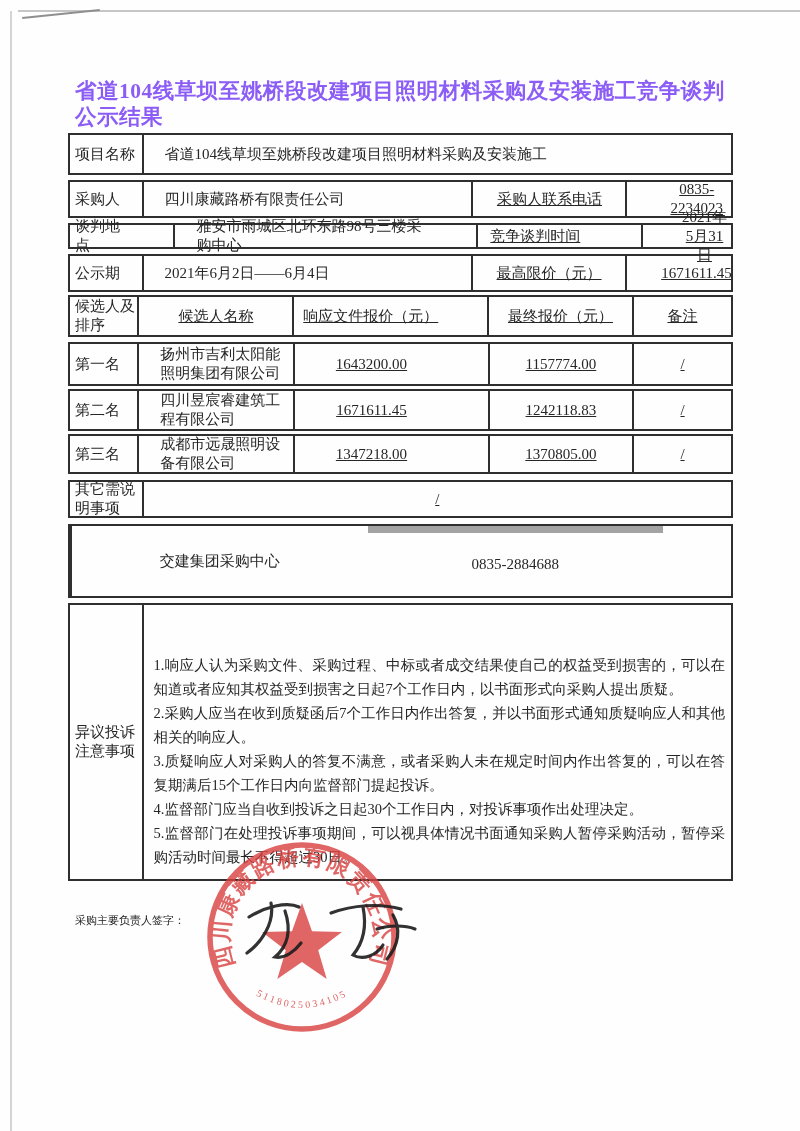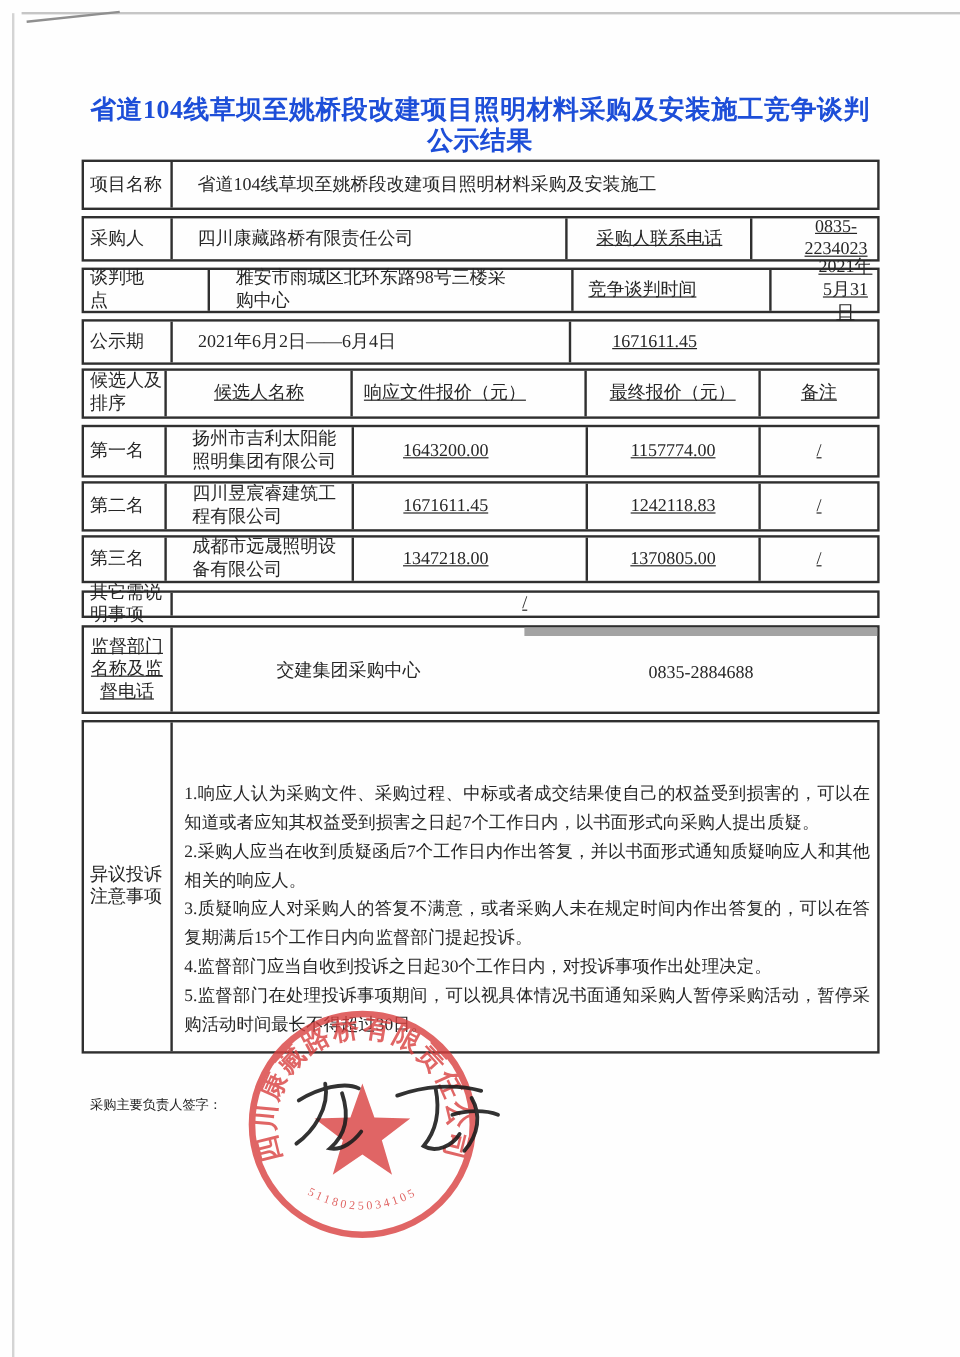--- a/index.html
+++ b/index.html
@@ -4,47 +4,47 @@
 <style>
   html,body{margin:0;padding:0;background:#ffffff;}
   .page{
     position:relative;width:800px;height:1131px;background:#fefefe;
     font-family:"Liberation Serif","DejaVu Serif",serif;color:#262626;overflow:hidden;
   }
   .scan-edge-top{position:absolute;left:18px;top:10px;right:0;height:2px;background:#c6c6c6;}
   .scan-edge-top-dark{position:absolute;left:22px;top:13px;width:78px;height:2px;background:#8f8f8f;transform:rotate(-6deg);}
   .scan-edge-left{position:absolute;left:10px;top:11px;bottom:0;width:2px;background:#d4d4d4;}
   .doc-title{
-    position:absolute;top:78px;left:75px;width:650px;text-align:center;
-    font-size:21.5px;line-height:26px;font-weight:bold;color:#1d4ed8;letter-spacing:.5px;
+    position:absolute;top:78px;left:75px;width:650px;text-align:left;
+    font-size:21.5px;line-height:26px;font-weight:bold;color:#8b5cf6;letter-spacing:.5px;
   }
   .tbl{position:absolute;left:68px;top:133px;width:665px;}
   .row{box-sizing:border-box;border:2px solid #2f2f2f;display:flex;background:transparent;}
   .cell{box-sizing:border-box;display:flex;align-items:center;font-size:15px;line-height:19px;}
   .cell + .cell{border-left:2px solid #2f2f2f;}
   .lbl{width:72px;padding:2px 2px 2px 5px;}
   .val{padding:2px 4px 2px 21px;}
   .ctr{justify-content:center;text-align:center;padding:2px 3px;text-decoration:underline;}
   .w-big{width:593px;}
   .w-val{width:332px;}
   .w-l2{width:155px;}
   .w-v2{width:106px;padding-left:38px;}
   .w-name{width:166px;}
   .w-price{width:166px;}
   .w-final{width:155px;margin-left:40px;}
   .w-rem{width:106px;}
   .r-project{height:42px;margin-bottom:5px;}
   .r-purchaser{height:38px;margin-bottom:5px;}
-  .r-location{height:38px;margin-bottom:5px;gap:48px;}
+  .r-location{height:26px;margin-bottom:5px;gap:48px;}
   .r-publicity{height:38px;margin-bottom:3px;}
   .r-header{height:42px;margin-bottom:5px;}
   .r-cand1{height:44px;margin-bottom:3px;}
   .r-cand2{height:42px;margin-bottom:3px;}
   .r-cand3{height:40px;margin-bottom:6px;}
-  .r-other{height:23px;margin-bottom:6px;}
+  .r-other{height:38px;margin-bottom:6px;}
   .r-superv{height:74px;margin-bottom:5px;}
   .r-object{height:278px;}
   .superv-right{width:593px;display:flex;border-left:2px solid #2f2f2f;box-sizing:border-box;}
   .superv-sub{flex:1;display:flex;align-items:center;justify-content:center;font-size:15px;}
   .superv-sub + .superv-sub{border-top:7px solid #a3a3a3;}
   .object-text{width:593px;border-left:2px solid #2f2f2f;box-sizing:border-box;
     padding:48px 6px 6px 10px;font-size:14.5px;line-height:24px;display:block;}
   .object-text p{margin:0;text-align:justify;}
   .sign-label{position:absolute;left:75px;top:913px;font-size:11px;color:#222;}
   .stamp{position:absolute;left:192px;top:827px;opacity:.8;}
@@ -78,20 +78,21 @@
     <div class="row r-location">
       <div class="cell lbl">谈判地点</div>
       <div class="cell val w-val">雅安市雨城区北环东路98号三楼采购中心</div>
       <div class="cell ctr w-l2">竞争谈判时间</div>
       <div class="cell ctr w-v2">2021年5月31日</div>
     </div>
 
     <div class="row r-publicity">
       <div class="cell lbl">公示期</div>
       <div class="cell val w-val">2021年6月2日——6月4日</div>
+      <div class="cell ctr w-l2">最高限价（元）</div>
       <div class="cell ctr w-v2">1671611.45</div>
     </div>
 
     <div class="row r-header">
       <div class="cell lbl">候选人及排序</div>
       <div class="cell ctr w-name">候选人名称</div>
       <div class="cell ctr w-price">响应文件报价（元）</div>
       <div class="cell ctr w-final">最终报价（元）</div>
       <div class="cell ctr w-rem">备注</div>
     </div>
@@ -119,21 +120,20 @@
       <div class="cell ctr w-final">1370805.00</div>
       <div class="cell ctr w-rem">/</div>
     </div>
 
     <div class="row r-other">
       <div class="cell lbl">其它需说明事项</div>
       <div class="cell ctr w-big">/</div>
     </div>
 
     <div class="row r-superv">
-      <div class="cell lbl ctr" style="width:72px;">监督部门名称及监督电话</div>
       <div class="superv-right">
         <div class="superv-sub">交建集团采购中心</div>
         <div class="superv-sub">0835-2884688</div>
       </div>
     </div>
 
     <div class="row r-object">
       <div class="cell lbl">异议投诉注意事项</div>
       <div class="object-text">
         <p>1.响应人认为采购文件、采购过程、中标或者成交结果使自己的权益受到损害的，可以在知道或者应知其权益受到损害之日起7个工作日内，以书面形式向采购人提出质疑。</p>

